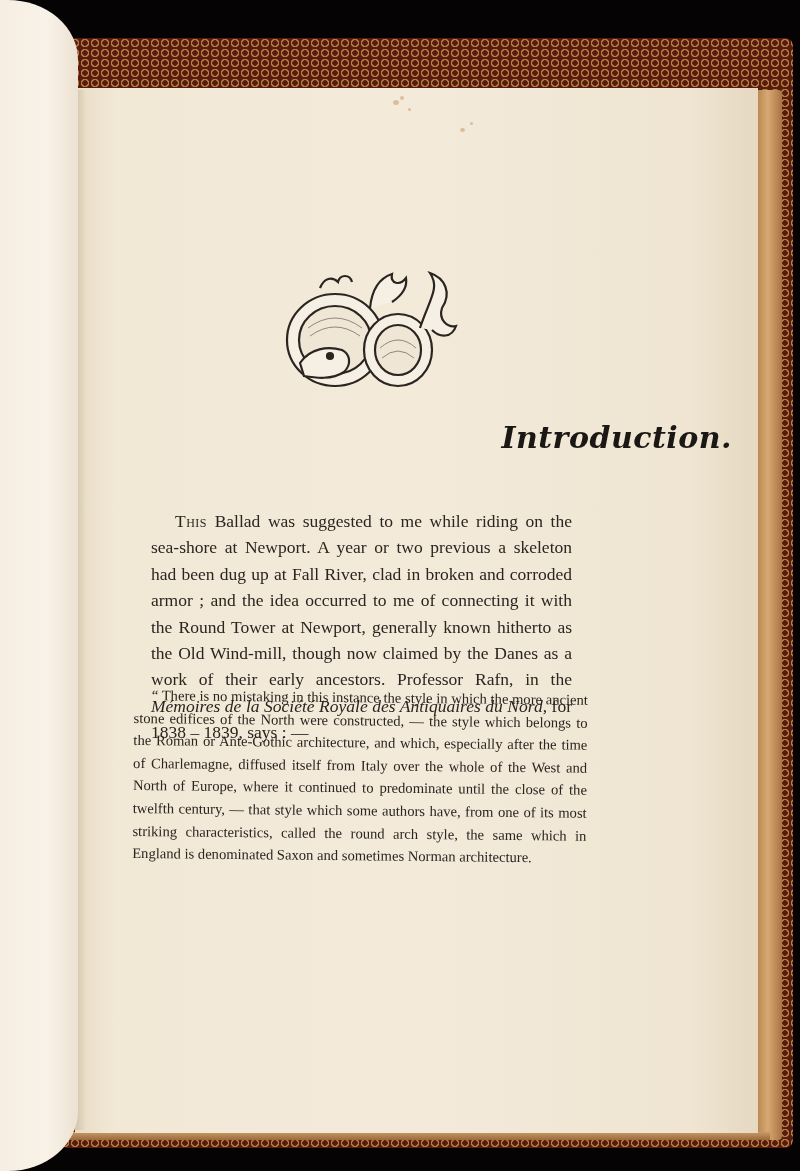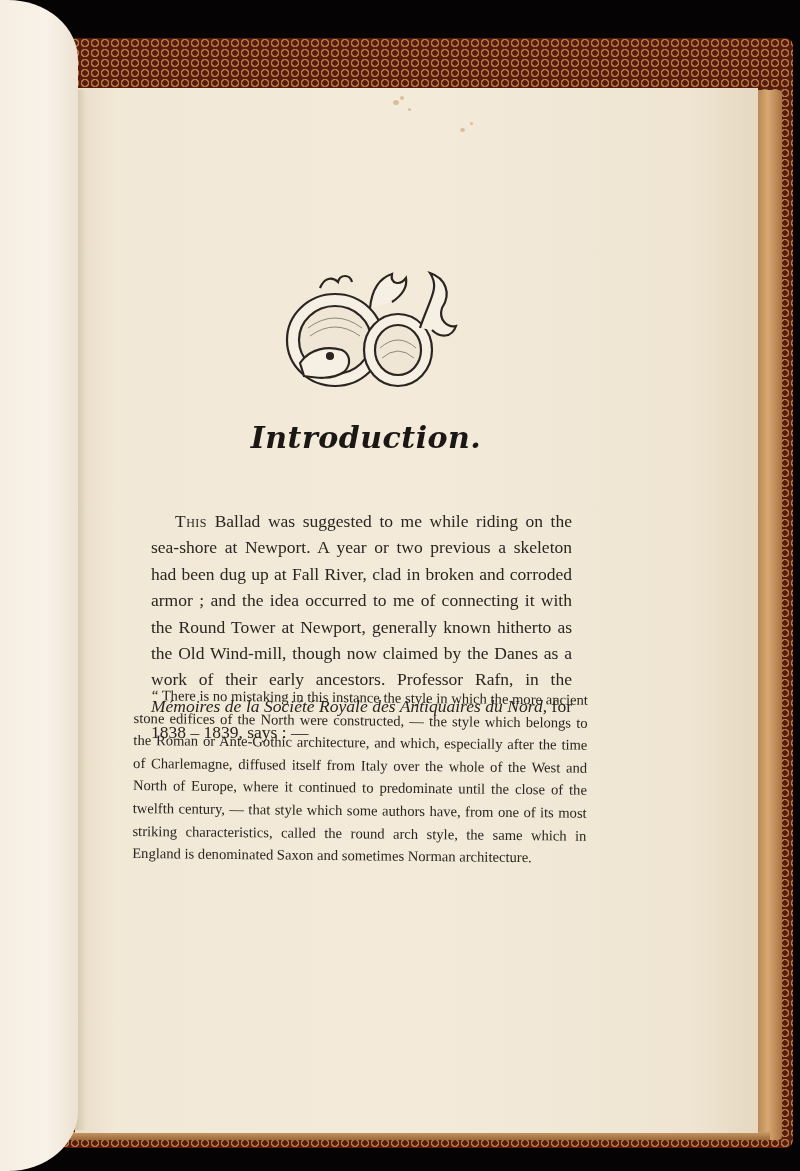--- a/index.html
+++ b/index.html
@@ -51,21 +51,21 @@
       background: linear-gradient(90deg, rgba(120,90,60,0.25), rgba(120,90,60,0));
     }
 
     
     .ornament {
       position: absolute; left: 280px; top: 268px; width: 180px; height: 130px;
     }
 
     .title {
       position: absolute; left: 0; width: 732px; top: 420px;
-      text-align: center;
+      text-align: right;
       font-family: "DejaVu Serif", serif;
       font-weight: bold; font-size: 30px; letter-spacing: 0.5px;
       color: #1a1714;
       font-style: italic;
     }
 
     .body-text {
       position: absolute; left: 135px; top: 492px; width: 453px;
       font-size: 17.5px; line-height: 26.4px; color: #2a2520;
       text-align: justify;

